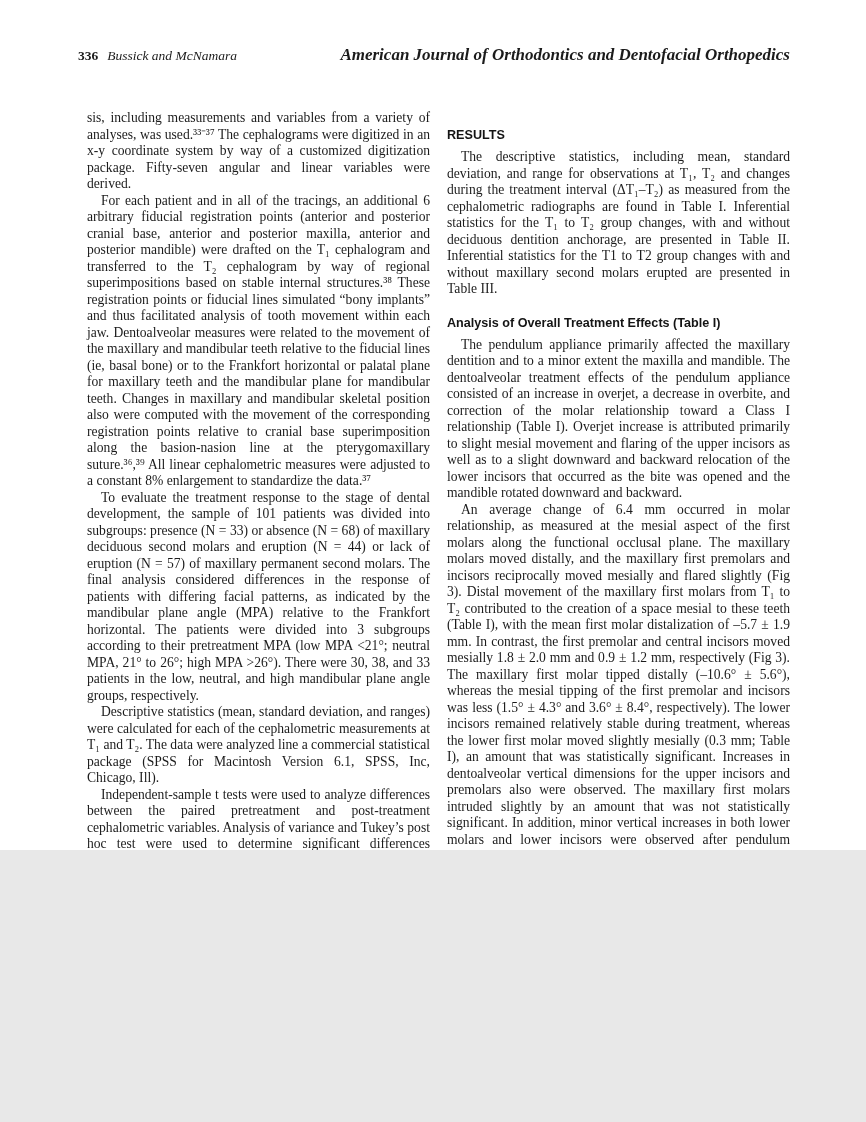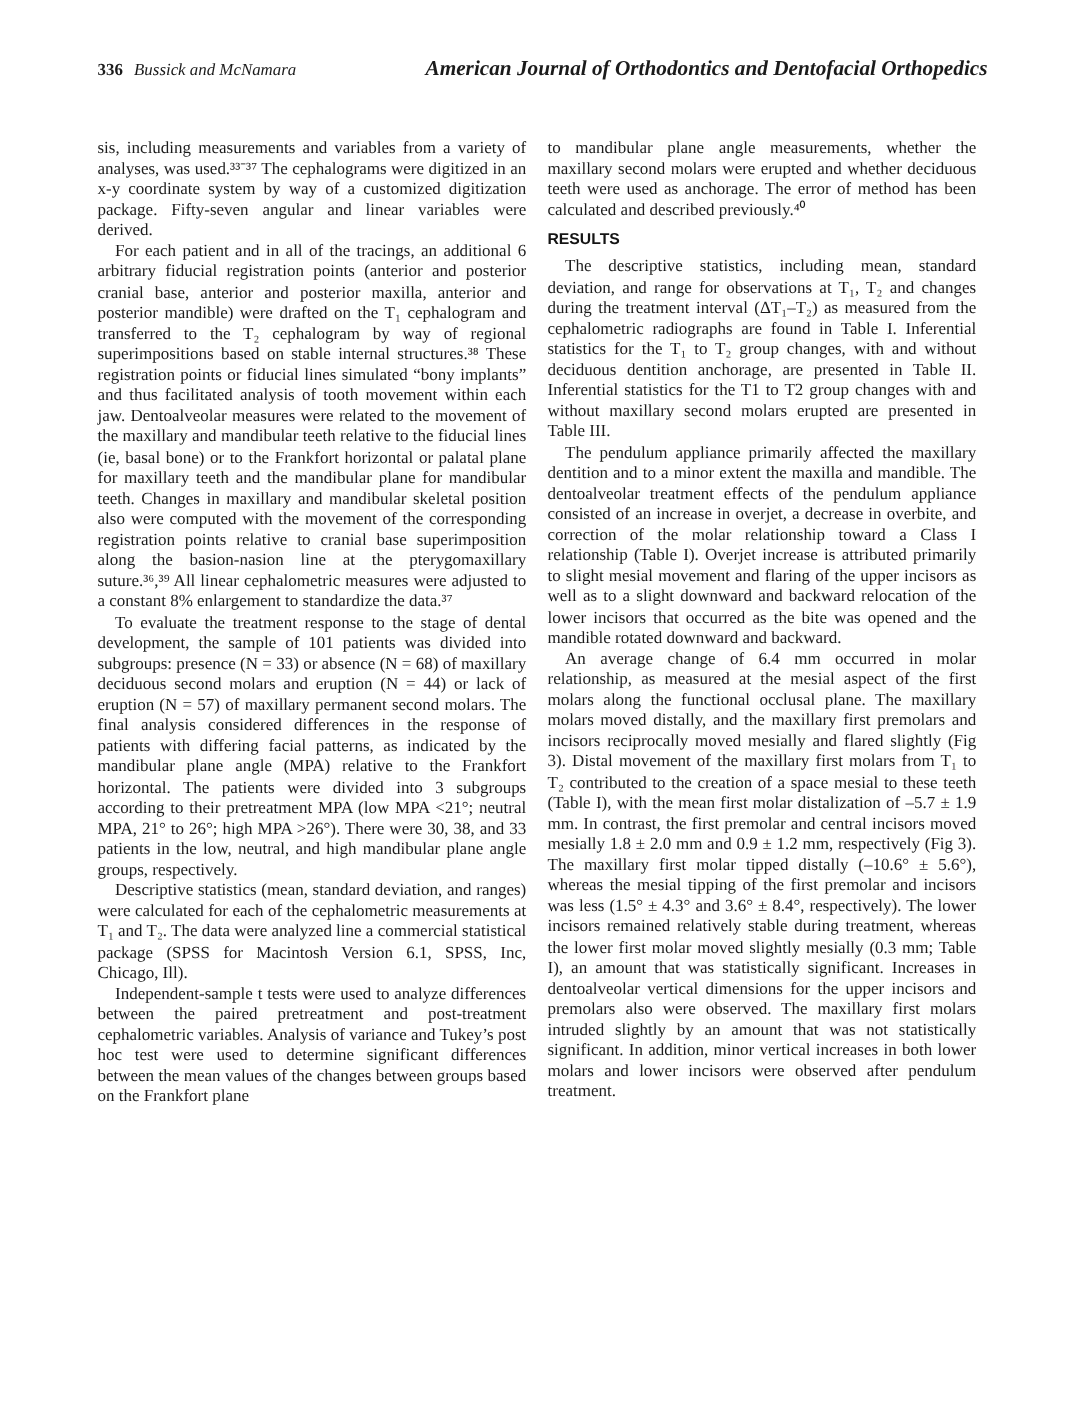--- a/index.html
+++ b/index.html
@@ -3,21 +3,21 @@
 <meta charset="utf-8">
 <style>
   html, body {
     margin: 0;
     padding: 0;
     background: #e8e8e8;
   }
   .page {
     position: relative;
     width: 866px;
-    height: 1122px;
+    height: 850px;
     margin: 0 auto;
     background: #ffffff;
     box-sizing: border-box;
     padding: 48px 76px 40px 78px;
     overflow: hidden;
     font-family: "Liberation Serif", serif;
     color: #1b1b1b;
   }
   .running-head {
     display: flex;
@@ -41,20 +41,21 @@
     font-size: 17px;
     line-height: 14.5px;
   }
   .journal {
     font-weight: bold;
   }
   .content {
     margin-top: 46px;
     display: flex;
     gap: 17px;
+    justify-content: flex-end;
   }
   .column {
     width: 343px;
     font-size: 13.6px;
     line-height: 16.5px;
     text-align: justify;
     hyphens: auto;
     -webkit-hyphens: auto;
   }
   p.para {
@@ -63,21 +64,21 @@
   }
   p.para.no-indent {
     text-indent: 0;
   }
   h3.section-heading {
     font-family: "Liberation Sans", sans-serif;
     font-weight: bold;
     font-size: 12.6px;
     line-height: 15px;
     text-align: left;
-    margin: 8px 0 6px 0;
+    margin: 18px 0 6px 0;
     color: #141414;
   }
 </style>
 </head>
 <body>
 
 <div class="page">
 
   <header class="running-head">
     <div class="head-left">
@@ -92,22 +93,22 @@
 
     <section class="column">
       <p class="para no-indent">sis, including measurements and variables from a variety of analyses, was used.³³⁻³⁷ The cephalograms were digitized in an x-y coordinate system by way of a customized digitization package. Fifty-seven angular and linear variables were derived.</p>
       <p class="para">For each patient and in all of the tracings, an additional 6 arbitrary fiducial registration points (anterior and posterior cranial base, anterior and posterior maxilla, anterior and posterior mandible) were drafted on the T₁ cephalogram and transferred to the T₂ cephalogram by way of regional superimpositions based on stable internal structures.³⁸ These registration points or fiducial lines simulated “bony implants” and thus facilitated analysis of tooth movement within each jaw. Dentoalveolar measures were related to the movement of the maxillary and mandibular teeth relative to the fiducial lines (ie, basal bone) or to the Frankfort horizontal or palatal plane for maxillary teeth and the mandibular plane for mandibular teeth. Changes in maxillary and mandibular skeletal position also were computed with the movement of the corresponding registration points relative to cranial base superimposition along the basion-nasion line at the pterygomaxillary suture.³⁶,³⁹ All linear cephalometric measures were adjusted to a constant 8% enlargement to standardize the data.³⁷</p>
       <p class="para">To evaluate the treatment response to the stage of dental development, the sample of 101 patients was divided into subgroups: presence (N = 33) or absence (N = 68) of maxillary deciduous second molars and eruption (N = 44) or lack of eruption (N = 57) of maxillary permanent second molars. The final analysis considered differences in the response of patients with differing facial patterns, as indicated by the mandibular plane angle (MPA) relative to the Frankfort horizontal. The patients were divided into 3 subgroups according to their pretreatment MPA (low MPA &lt;21°; neutral MPA, 21° to 26°; high MPA &gt;26°). There were 30, 38, and 33 patients in the low, neutral, and high mandibular plane angle groups, respectively.</p>
       <p class="para">Descriptive statistics (mean, standard deviation, and ranges) were calculated for each of the cephalometric measurements at T₁ and T₂. The data were analyzed line a commercial statistical package (SPSS for Macintosh Version 6.1, SPSS, Inc, Chicago, Ill).</p>
       <p class="para">Independent-sample t tests were used to analyze differences between the paired pretreatment and post-treatment cephalometric variables. Analysis of variance and Tukey’s post hoc test were used to determine significant differences between the mean values of the changes between groups based on the Frankfort plane</p>
     </section>
 
     <section class="column">
-      <p class="para no-indent">to mandibular plane angle measurements, whether the maxillary second molars were erupted and whether deciduous teeth were used as anchorage. The error of method has been calculated and described previously.⁴⁰</p>
       <h3 class="section-heading">RESULTS</h3>
       <p class="para">The descriptive statistics, including mean, standard deviation, and range for observations at T₁, T₂ and changes during the treatment interval (ΔT₁–T₂) as measured from the cephalometric radiographs are found in Table I. Inferential statistics for the T₁ to T₂ group changes, with and without deciduous dentition anchorage, are presented in Table II. Inferential statistics for the T1 to T2 group changes with and without maxillary second molars erupted are presented in Table III.</p>
+      <h3 class="section-heading">Analysis of Overall Treatment Effects (Table I)</h3>
       <p class="para">The pendulum appliance primarily affected the maxillary dentition and to a minor extent the maxilla and mandible. The dentoalveolar treatment effects of the pendulum appliance consisted of an increase in overjet, a decrease in overbite, and correction of the molar relationship toward a Class I relationship (Table I). Overjet increase is attributed primarily to slight mesial movement and flaring of the upper incisors as well as to a slight downward and backward relocation of the lower incisors that occurred as the bite was opened and the mandible rotated downward and backward.</p>
       <p class="para">An average change of 6.4 mm occurred in molar relationship, as measured at the mesial aspect of the first molars along the functional occlusal plane. The maxillary molars moved distally, and the maxillary first premolars and incisors reciprocally moved mesially and flared slightly (Fig 3). Distal movement of the maxillary first molars from T₁ to T₂ contributed to the creation of a space mesial to these teeth (Table I), with the mean first molar distalization of –5.7 ± 1.9 mm. In contrast, the first premolar and central incisors moved mesially 1.8 ± 2.0 mm and 0.9 ± 1.2 mm, respectively (Fig 3). The maxillary first molar tipped distally (–10.6° ± 5.6°), whereas the mesial tipping of the first premolar and incisors was less (1.5° ± 4.3° and 3.6° ± 8.4°, respectively). The lower incisors remained relatively stable during treatment, whereas the lower first molar moved slightly mesially (0.3 mm; Table I), an amount that was statistically significant. Increases in dentoalveolar vertical dimensions for the upper incisors and premolars also were observed. The maxillary first molars intruded slightly by an amount that was not statistically significant. In addition, minor vertical increases in both lower molars and lower incisors were observed after pendulum treatment.</p>
     </section>
 
   </main>
 
 </div>
 
 </body></html>

